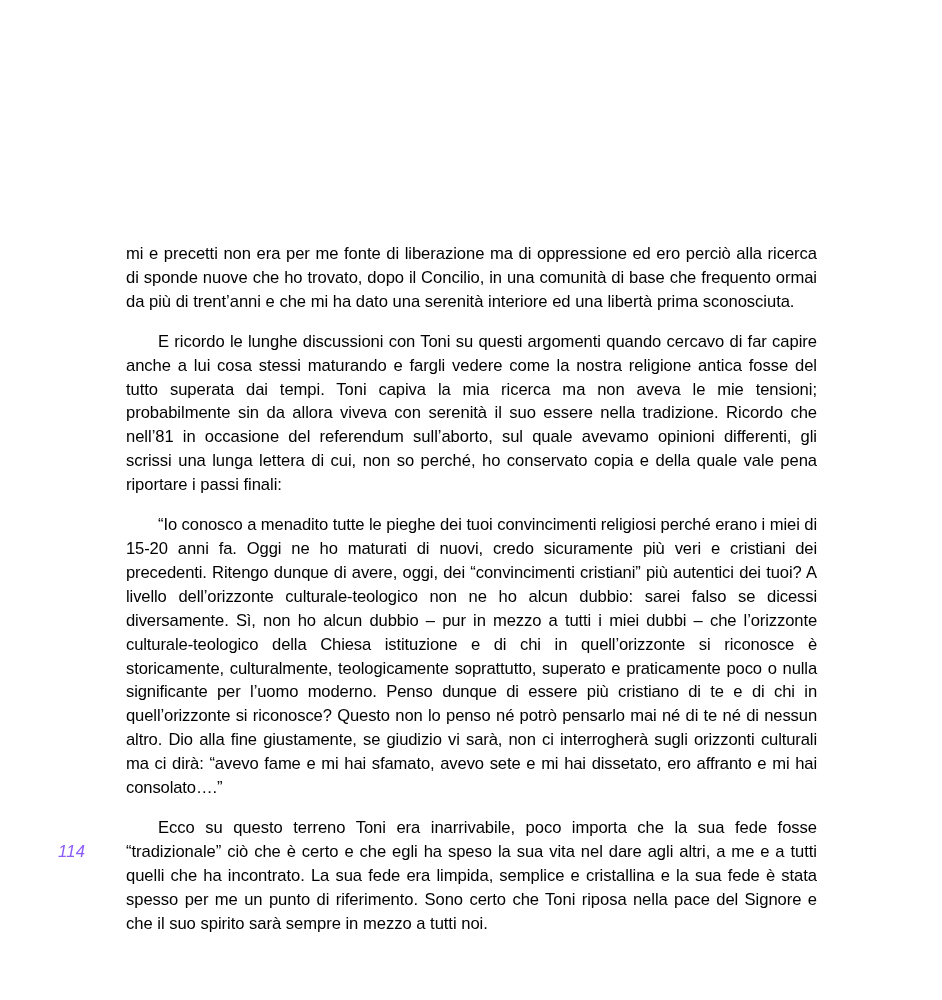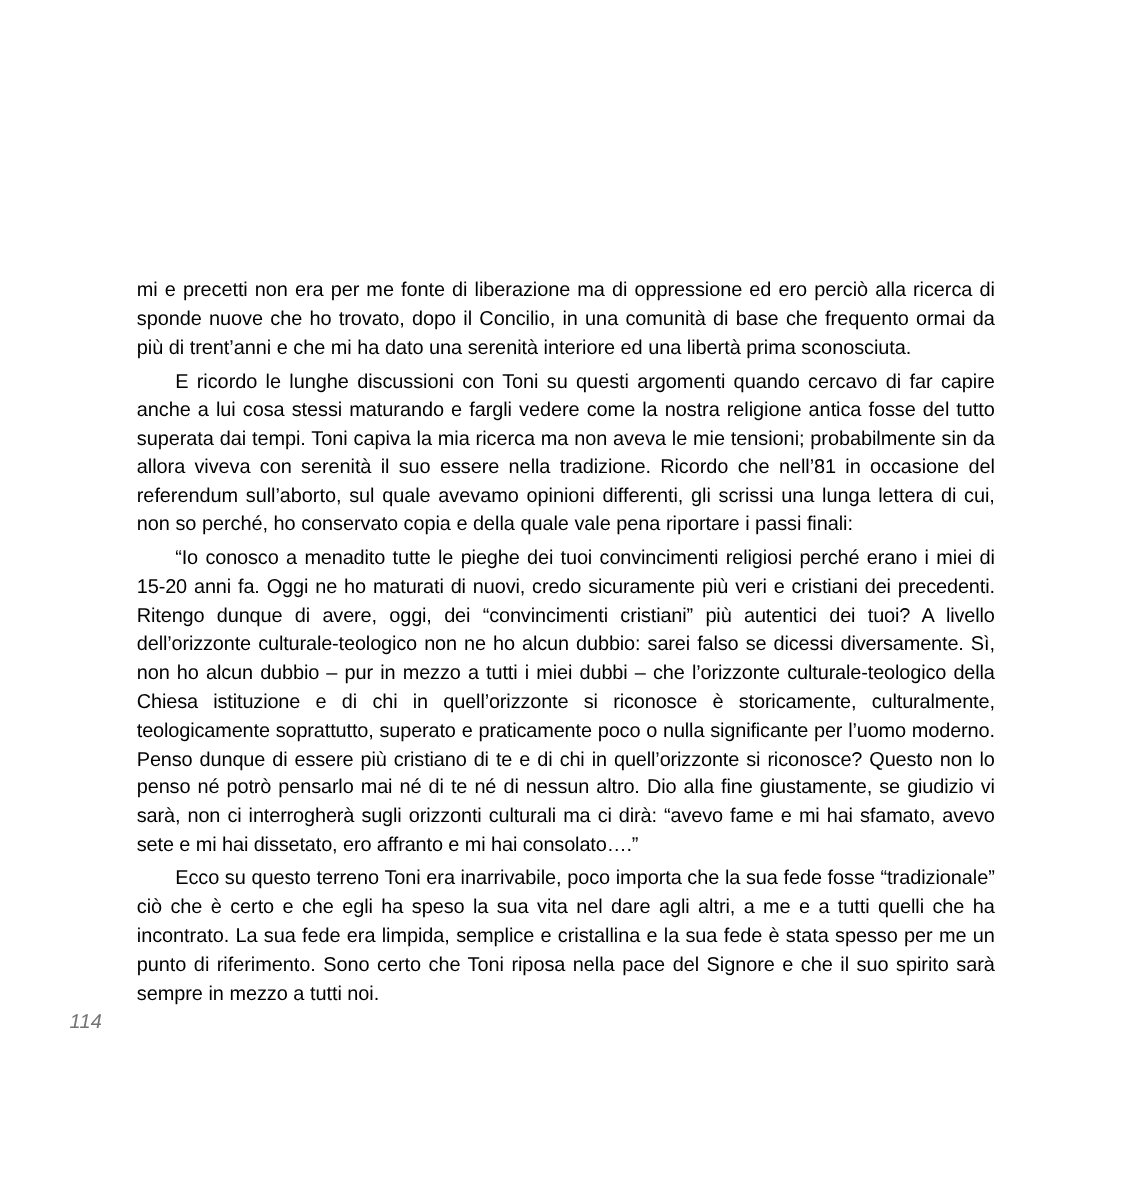--- a/index.html
+++ b/index.html
@@ -26,21 +26,21 @@
   }
 
   #text-column {
     position: absolute;
     left: 110px;
     top: 226px;
     width: 723px;
   }
 
   p {
-    margin: 4px;
+    margin: 16px;
     font-size: 16.6px;
     line-height: 23.9px;
     text-align: justify;
     text-justify: inter-word;
     letter-spacing: -0.05px;
     word-spacing: 0.1px;
     -webkit-font-smoothing: none;
   }
 
   p.body-para {
@@ -56,21 +56,21 @@
     letter-spacing: -0.12px;
   }
 
   #page-number {
     position: absolute;
     left: 58px;
     top: 840px;
     font-size: 16.6px;
     font-style: italic;
     line-height: 23.9px;
-    color: #737373;
+    color: #8b5cf6;
     letter-spacing: 0.2px;
   }
 </style>
 </head>
 <body>
 
 <div id="page">
 
   <div id="text-column">
 

